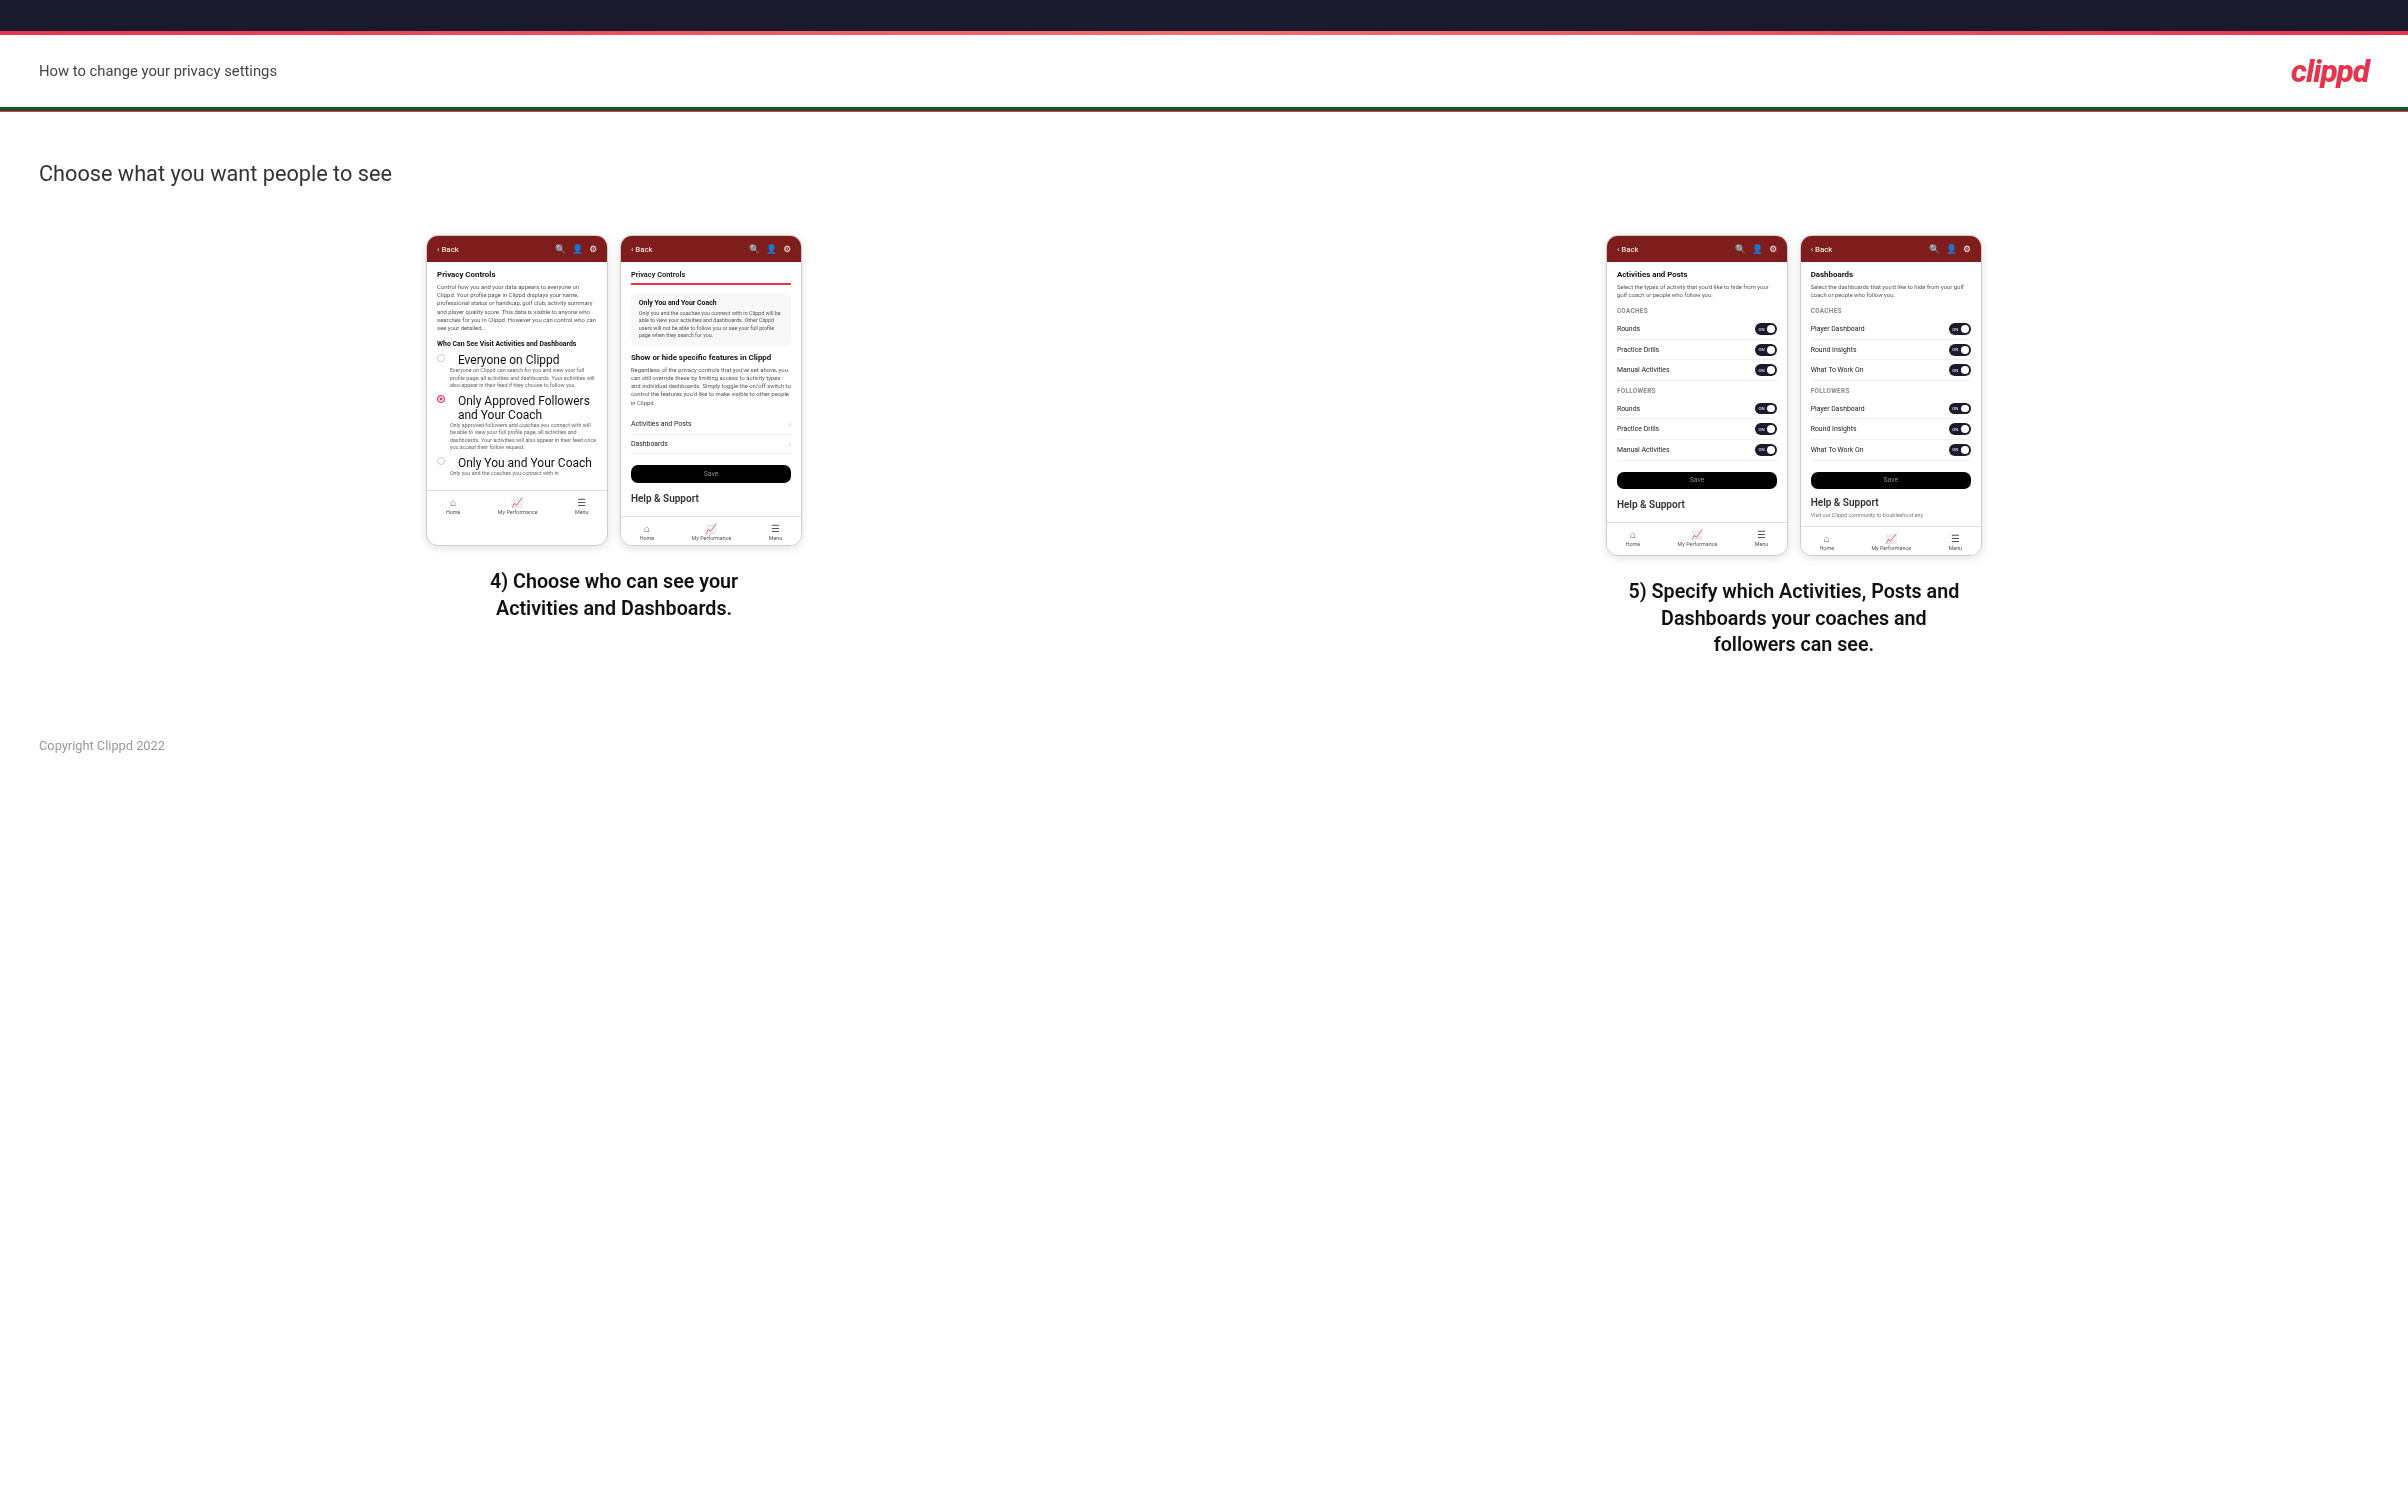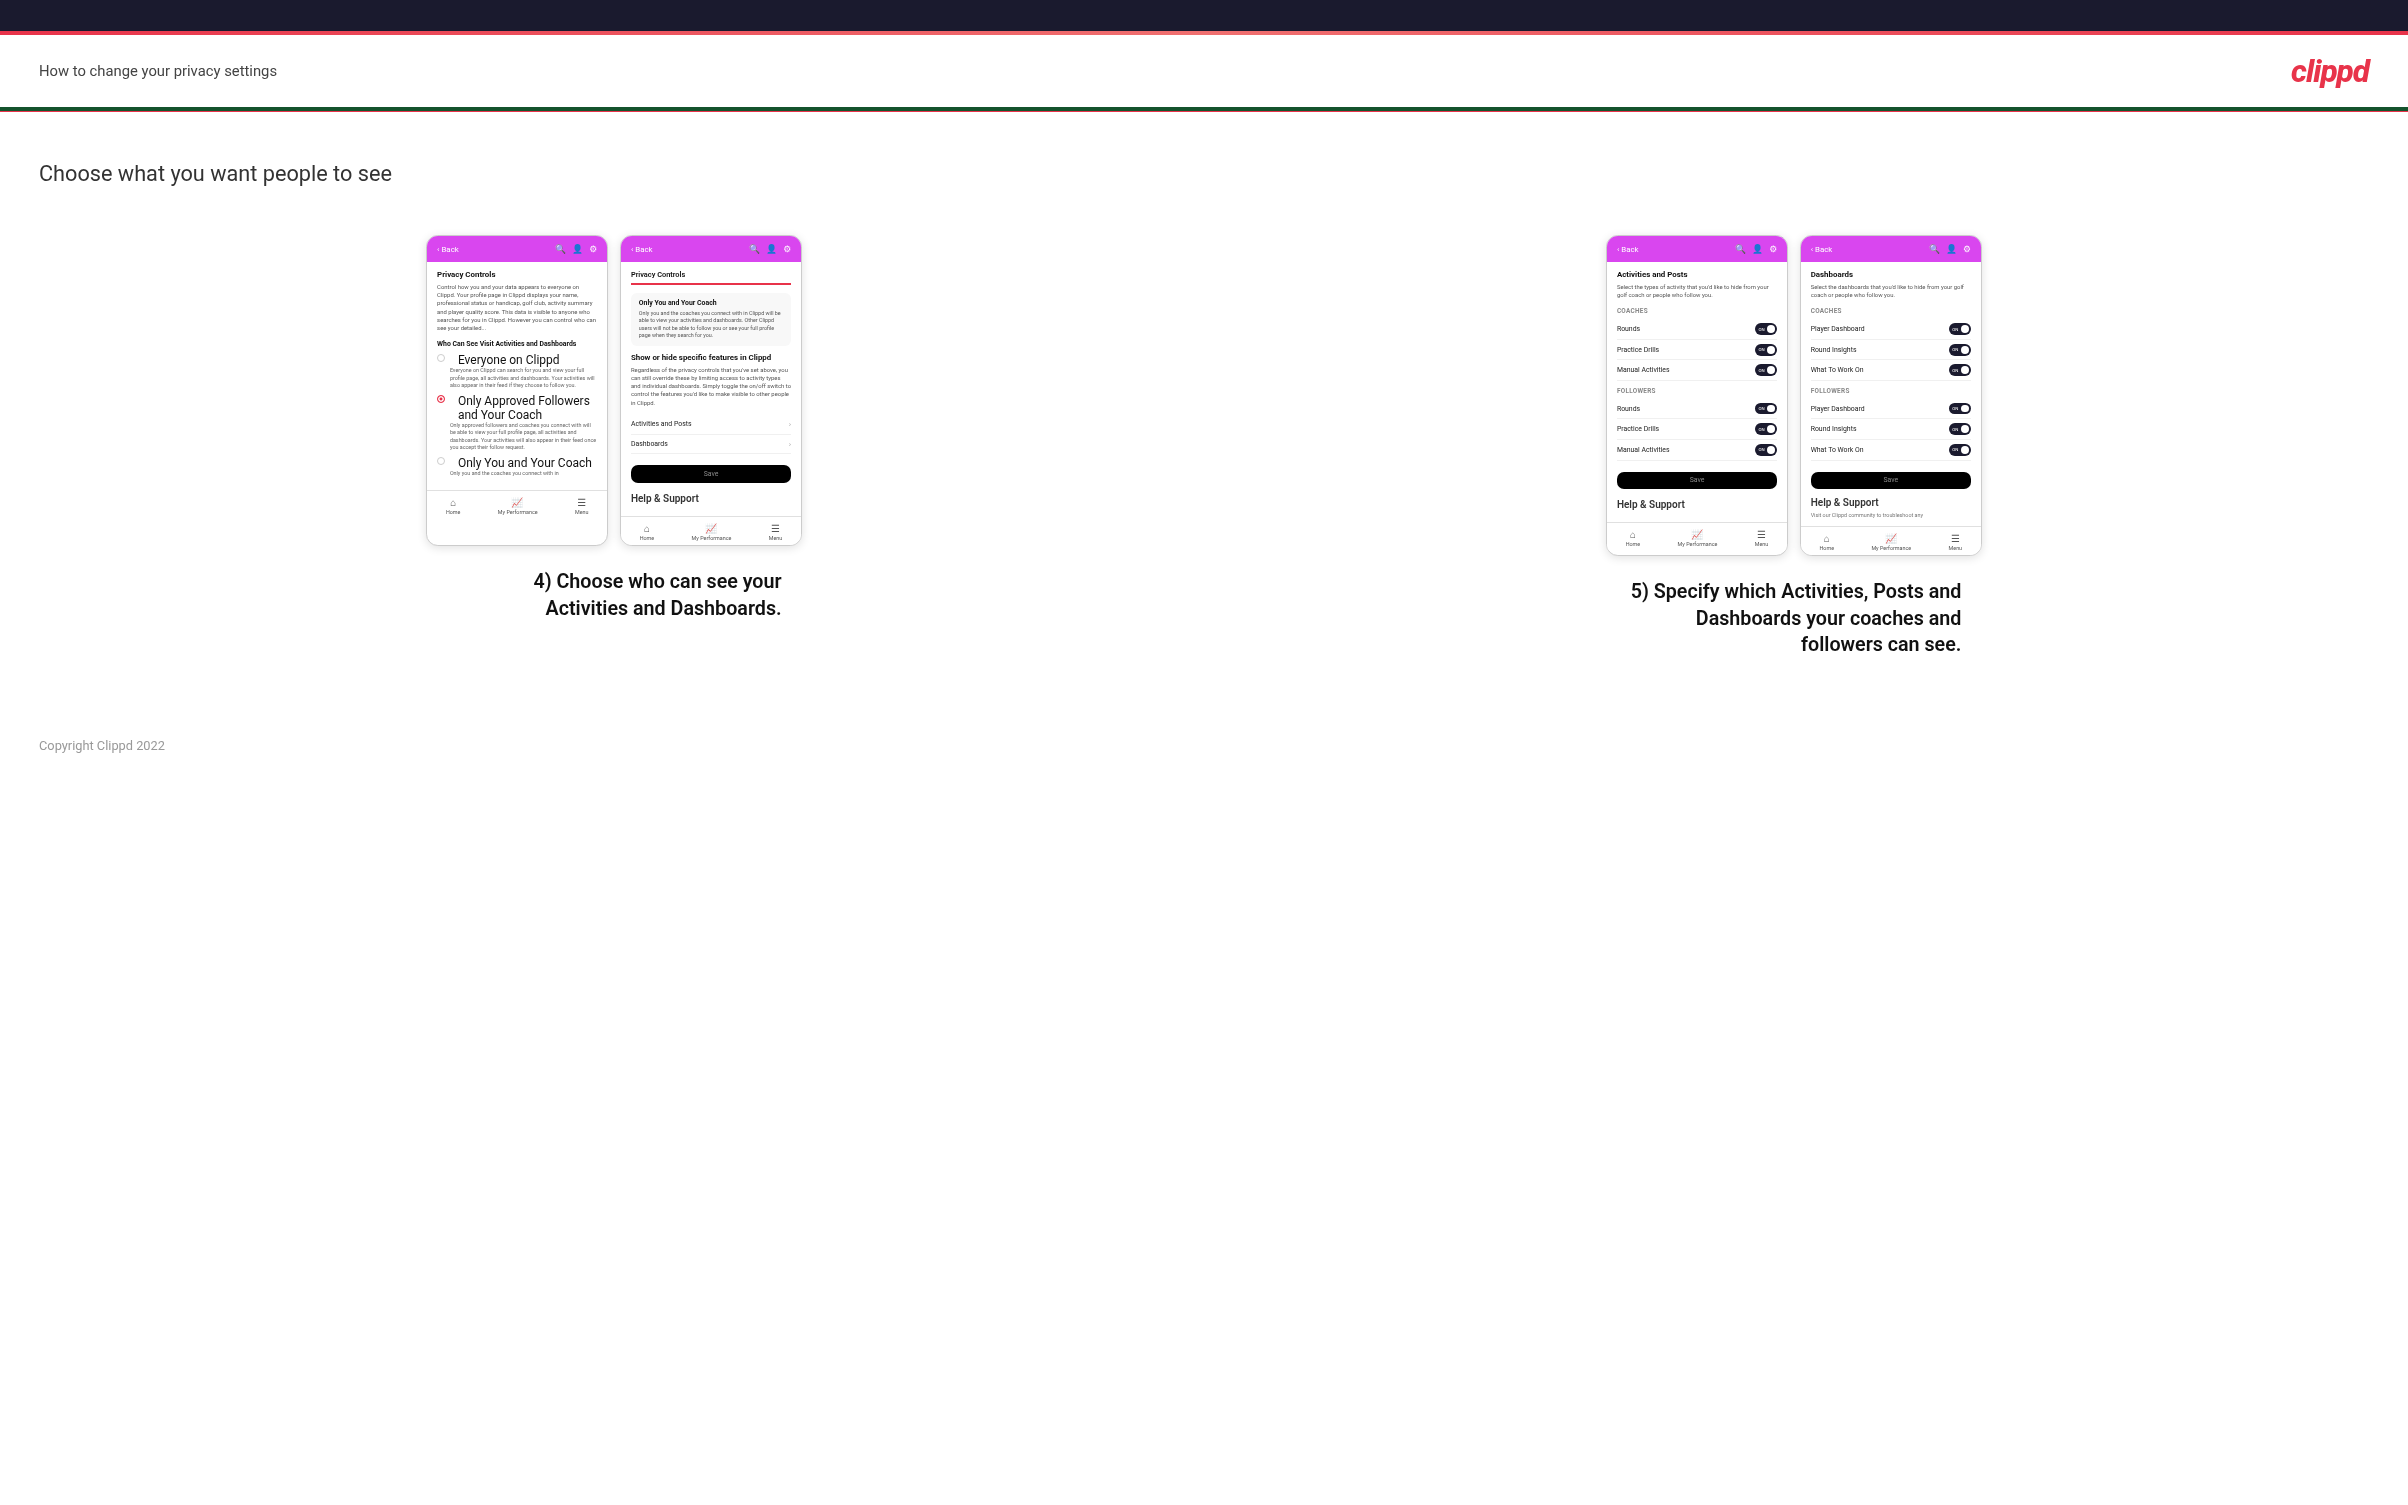--- a/index.html
+++ b/index.html
@@ -80,38 +80,38 @@
     .screenshots-pair {
       display: flex;
       gap: 11.8px;
       margin-bottom: 23.6px;
     }
 
     .caption {
       font-size: 19.7px;
       font-weight: 600;
       color: #111;
-      text-align: right;
+      text-align: center;
       max-width: 335px;
       line-height: 1.35;
     }
 
     
     .mobile-screen {
       width: 182px;
       background: #fff;
       border-radius: 11.8px;
       border: 1px solid #ccc;
       box-shadow: 0 2px 9.9px rgba(0,0,0,0.12);
       overflow: hidden;
       font-size: 6.9px;
     }
 
     .screen-header {
-      background: #d946ef;
+      background: #7f1d1d;
       padding: 7.9px 9.9px;
       display: flex;
       justify-content: space-between;
     }
     .screen-header .back {
       color: #fff;
       font-size: 7.9px;
       display: flex;
       align-items: center;
       gap: 2px;

